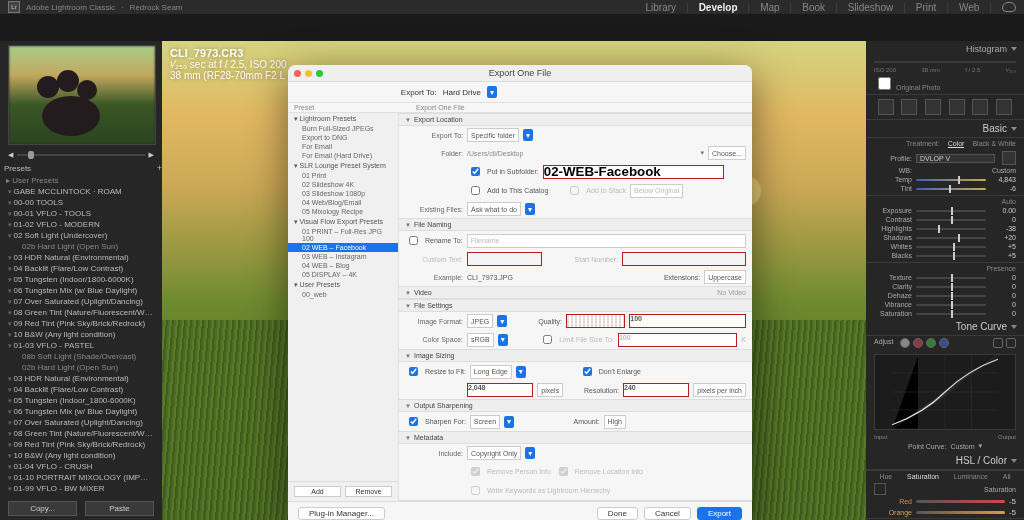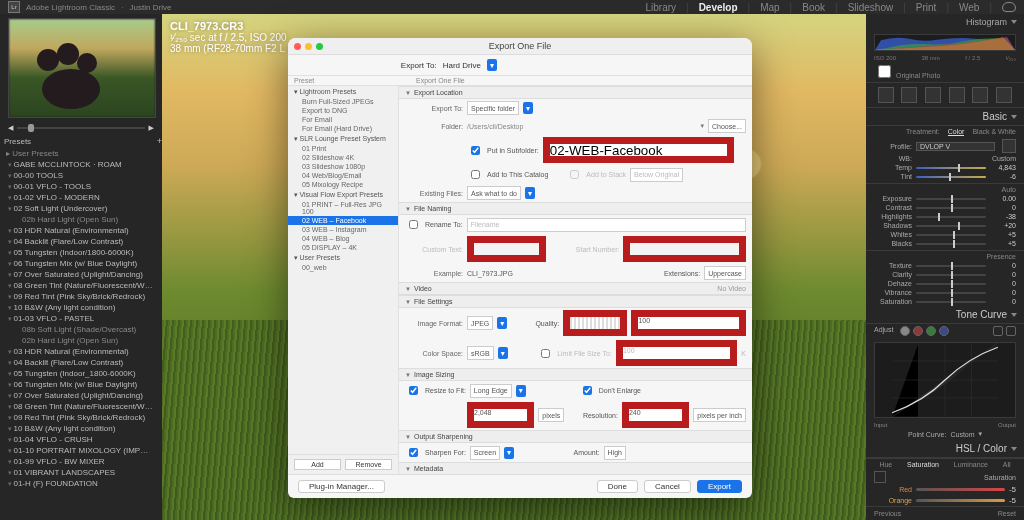--- a/index.html
+++ b/index.html
@@ -1,16 +1,16 @@
 <!DOCTYPE html>
 <html><head>
 <meta charset="utf-8">
 <style>
 html,body{margin:0;padding:0;font-family:Helvetica,Arial,sans-serif;font-size:10px;color:#ccc;background:#1a1a1a;width:1024px;height:520px;overflow:hidden;}
-.app{display:flex;flex-direction:column;height:520px;}
+.app{display:flex;flex-direction:column;height:520px;gap:27px;}
 .topbar{display:flex;justify-content:space-between;align-items:center;background:#2b2b2b;height:14px;padding:0 8px;font-size:8px;color:#888;}
 .title-wrap{display:flex;align-items:center;gap:6px;}
 .lr-logo{width:10px;height:10px;background:#444;border:1px solid #777;display:flex;align-items:center;justify-content:center;font-size:6px;color:#ccc;}
 .modules{display:flex;gap:10px;font-size:10px;align-items:center;}
 .modules span{color:#888;cursor:pointer;}
 .modules span.active{color:#eee;font-weight:600;text-align:right;}
 .modules .sep{color:#444;}
 .cloud{width:12px;height:8px;border:1px solid #888;border-radius:6px 6px 4px 4px;}
 .body{display:flex;flex:1;min-height:0;}
 .left{width:162px;background:#262626;display:flex;flex-direction:column;}
@@ -65,21 +65,21 @@
 .modal .sidebar .sbspacer{flex:1;}
 .modal .sidebar .sbbtns{display:flex;gap:4px;padding:4px 6px;border-top:1px solid #ddd;}
 .modal .sidebar .sbbtns div{flex:1;border:1px solid #ccc;text-align:center;padding:1px;background:#fff;font-size:7px;}
 .modal .form{flex:1;overflow:hidden;display:flex;flex-direction:column;}
 .modal .form .fhdr{background:#eee;border-top:1px solid #ddd;border-bottom:1px solid #ddd;padding:2px 6px;font-size:7px;color:#444;display:flex;align-items:center;gap:3px;}
 .modal .form .fhdr:before{content:"▼";font-size:6px;color:#777;}
 .modal .form .frow{display:flex;align-items:center;padding:2px 6px;font-size:7px;gap:4px;color:#555;}
 .modal .form .lab{text-align:right;width:58px;color:#666;}
 .modal .form input[type=checkbox]{width:9px;height:9px;accent-color:#1a73e8;}
 .modal .form .sel{border:1px solid #ccc;padding:0 3px;background:#fff;height:12px;display:inline-flex;align-items:center;}
-.modal .form .field{border:7px solid #b91c1c;background:#fff;height:12px;padding:0 0;flex:1;}
+.modal .form .field{border:1px solid #b91c1c;background:#fff;height:12px;padding:0 0;flex:1;font-weight:bold;}
 .modal .footer{border-top:1px solid #ddd;padding:5px 10px;display:flex;align-items:center;gap:6px;}
 .modal .footer .spacer{flex:1;}
 .modal .footer .mbtn{border:1px solid #ccc;padding:1px 10px;border-radius:3px;background:#fff;font-size:8px;}
 .modal .footer .mbtn.primary{background:#1a73e8;color:#fff;border-color:#1a73e8;}
 
 .right{width:158px;background:#262626;display:flex;flex-direction:column;font-size:8px;}
 .right .panel-hd{justify-content:flex-end;}
 .histo{height:60px;margin:4px 8px;border:1px solid #3a3a3a;position:relative;background:#1c1c1c;overflow:hidden;}
 .histo svg{width:100%;height:100%;}
 .histo-scale{display:flex;justify-content:space-between;padding:0 8px;font-size:6px;color:#777;}
@@ -115,21 +115,21 @@
 </head>
 <body>
 
 <div class="app">
 
   <div class="topbar">
     <div class="title-wrap">
       <span class="lr-logo">Lr</span>
       <span>Adobe Lightroom Classic</span>
       <span style="opacity:.7">·</span>
-      <span>Justin Drive</span>
+      <span>Redrock Seam</span>
     </div>
     <div class="modules">
       <span>Library</span>
         <span class="sep">|</span>
       <span class="active">Develop</span>
         <span class="sep">|</span>
       <span>Map</span>
         <span class="sep">|</span>
       <span>Book</span>
         <span class="sep">|</span>
@@ -198,20 +198,24 @@
             <div class="node group">09 Red Tint (Pink Sky/Brick/Redrock)</div>
             <div class="node group">10 B&amp;W (Any light condition)</div>
             <div class="node group">01-04 VFLO - CRUSH</div>
             <div class="node group">01-10 PORTRAIT MIXOLOGY (IMPORT)</div>
             <div class="node group">01-99 VFLO - BW MIXER</div>
             <div class="node group">01 VIBRANT LANDSCAPES</div>
             <div class="node group">01-H (F) FOUNDATION</div>
           </div>
       </div>
 
+      <div class="footbtns">
+        <div class="btn">Copy...</div>
+        <div class="btn">Paste</div>
+      </div>
     </div>
 
     <div class="center">
       <div class="bokeh"></div>
       <div class="grass"></div>
       <div class="meta">
         <div class="m1">CLI_7973.CR3</div>
         <div class="m2">¹⁄₂₅₀ sec at f / 2.5, ISO 200</div>
         <div class="m3">38 mm (RF28-70mm F2 L USM)</div>
       </div>

